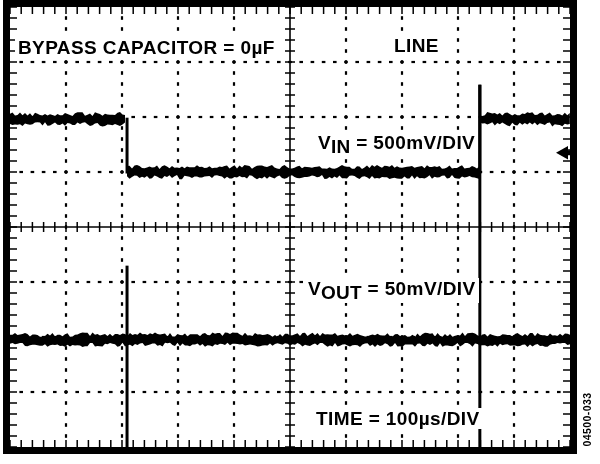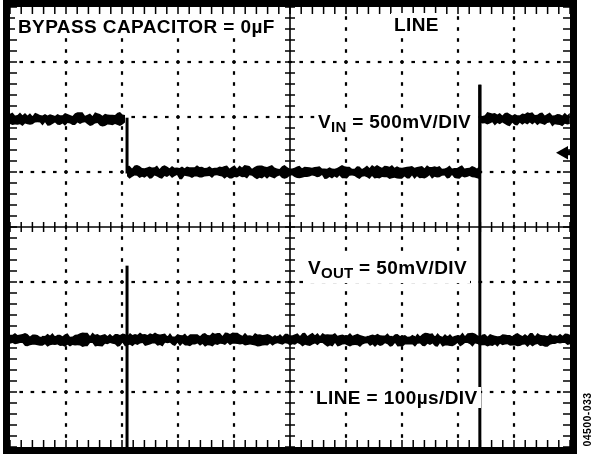--- a/index.html
+++ b/index.html
@@ -1,21 +1,21 @@
 <!DOCTYPE html>
 <html><head>
 <meta charset="utf-8">
 <style>
   html,body{margin:0;padding:0;background:#ffffff;}
   .stage{position:relative;width:600px;height:464px;background:#ffffff;overflow:hidden;
          font-family:"Liberation Sans",sans-serif;}
   svg{position:absolute;left:0;top:0;}
   .lbl{position:absolute;font-weight:bold;font-size:19px;line-height:21px;color:#000;
-       background:#fff;padding:0 3px;letter-spacing:0.4px;white-space:nowrap;}
-  .lbl .sub{font-size:15px;vertical-align:-4px;letter-spacing:0.2px;}
+       background:#fff;padding:0 3px;letter-spacing:0.4px;white-space:nowrap;margin-top:21px;}
+  .lbl .sub{font-size:19px;vertical-align:-4px;letter-spacing:0.2px;}
   .event div{line-height:23px;}
   .figno{position:absolute;left:555px;top:413px;width:64px;height:13px;
          transform:rotate(-90deg);font-size:10.5px;font-weight:bold;letter-spacing:0.4px;
          color:#000;text-align:center;line-height:13px;}
 </style>
 </head>
 <body>
 
 <div class="stage">
 
@@ -920,17 +920,17 @@
   <div class="lbl" style="left:15px;top:16px">BYPASS CAPACITOR = 0µF</div>
 
   <div class="lbl event" style="left:391px;top:13px">
     <div>LINE</div>
   </div>
 
   <div class="lbl" style="left:315px;top:111px"><span>V</span><span class="sub">IN</span><span> = 500mV/DIV</span></div>
 
   <div class="lbl" style="left:305px;top:257px"><span>V</span><span class="sub">OUT</span><span> = 50mV/DIV</span></div>
 
-  <div class="lbl" style="left:313px;top:387px">LINE = 100µs/DIV</div>
+  <div class="lbl" style="left:313px;top:387px">TIME = 100µs/DIV</div>
 
   <div class="figno">04500-033</div>
 
 </div>
 
 </body></html>

